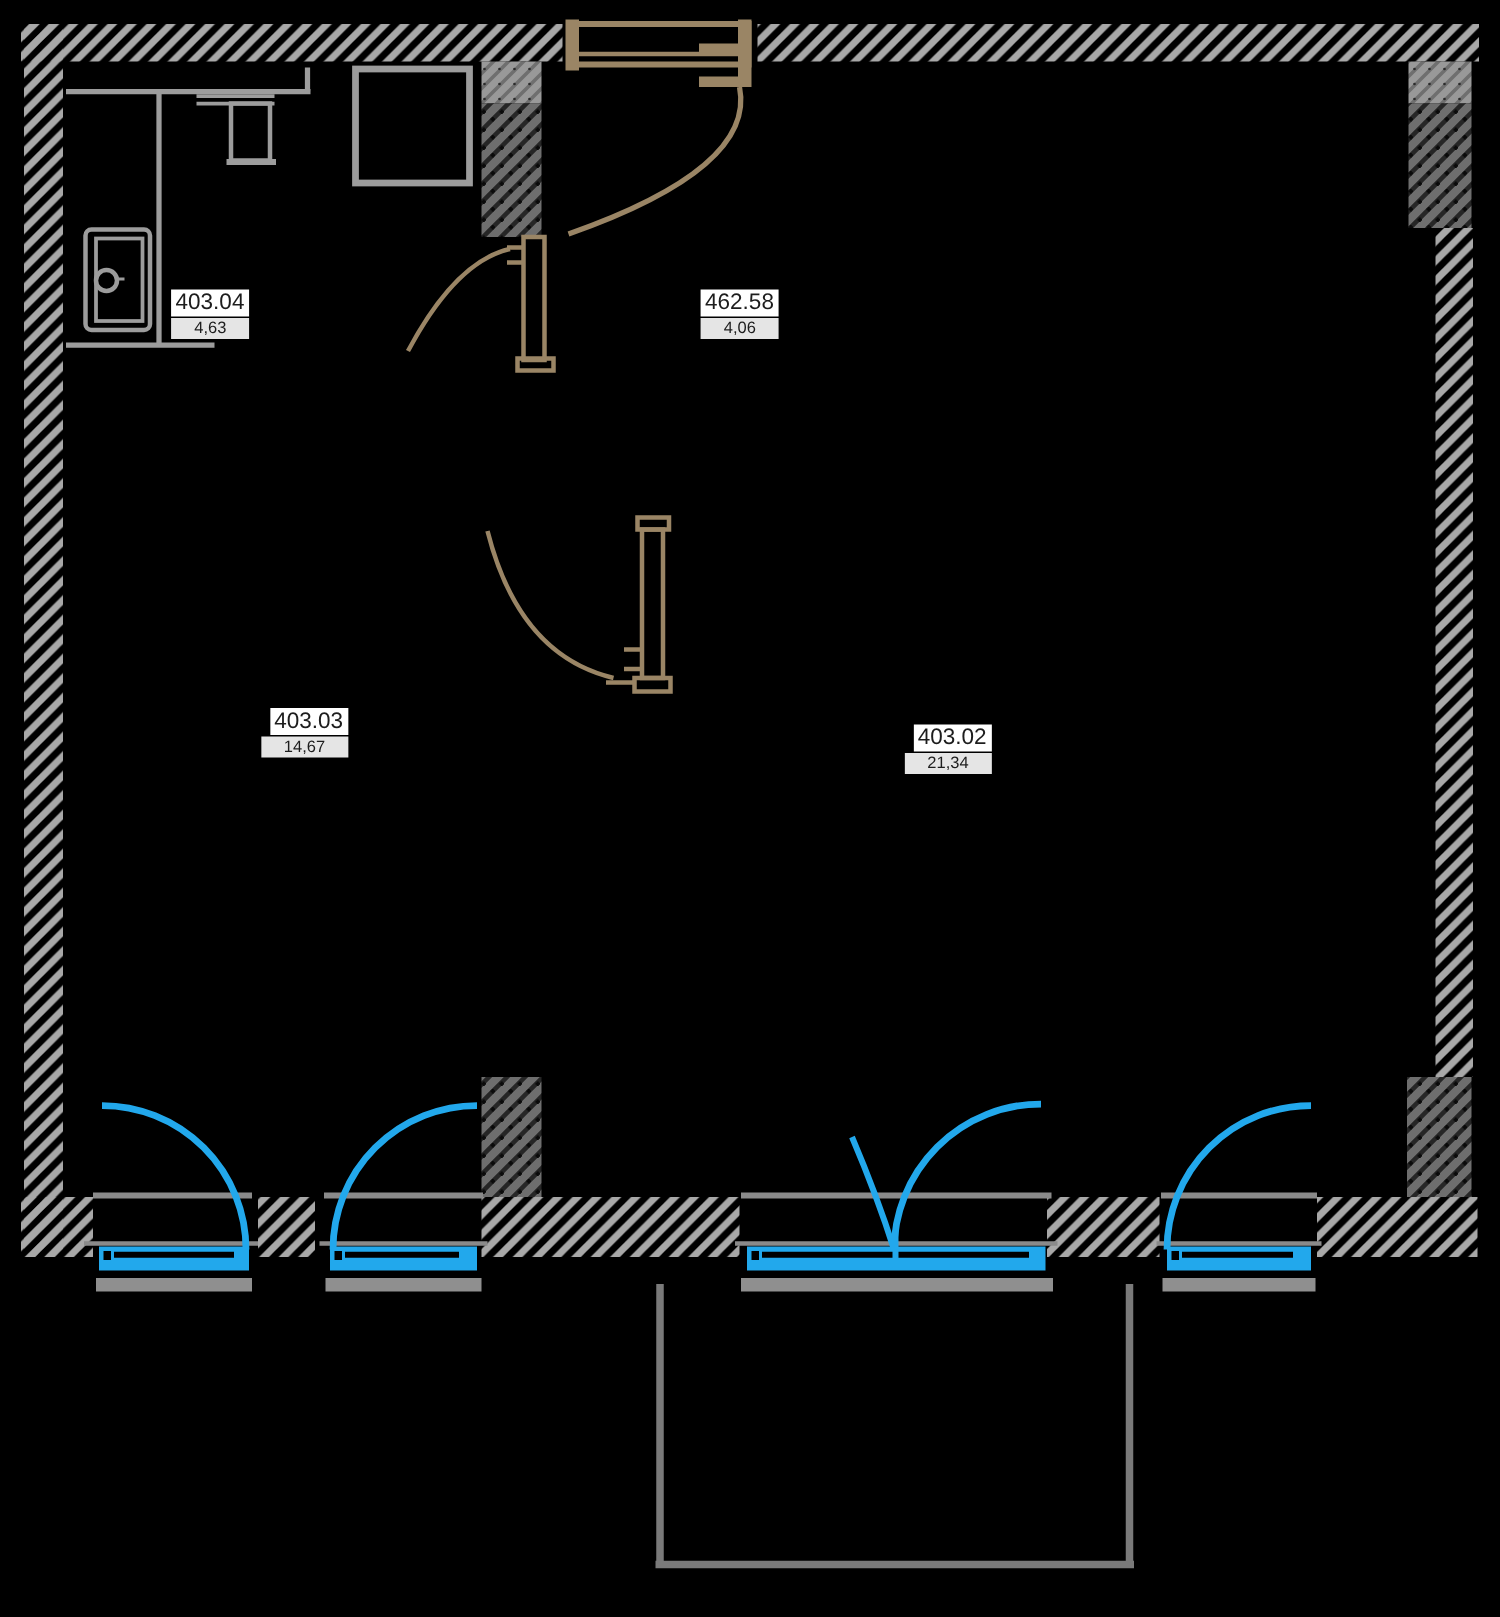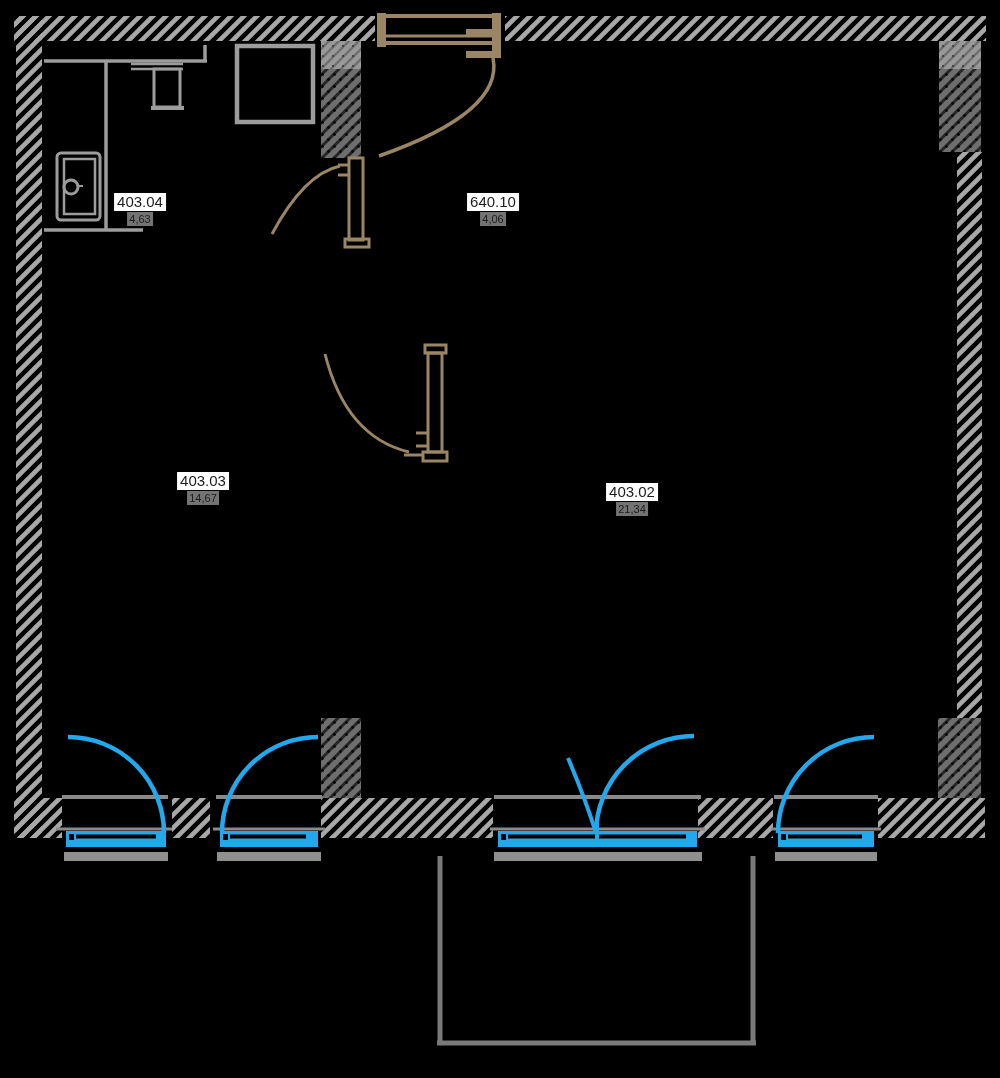--- a/index.html
+++ b/index.html
@@ -1,24 +1,24 @@
 <!DOCTYPE html>
 <html><head>
 <meta charset="utf-8">
 <style>
   html,body{margin:0;padding:0;background:#000;}
   #stage{position:relative;width:1000px;height:1078px;background:#000;overflow:hidden;
          font-family:"Liberation Sans", sans-serif;}
   #plan-svg{position:absolute;left:0;top:0;}
   .room-label{position:absolute;transform:translateX(-50%);display:flex;flex-direction:column;
-              align-items:center;z-index:5;}
+              align-items:flex-end;z-index:5;}
   .room-label .room-id{background:#fff;color:#1d1d1d;font-size:15px;line-height:18px;
               padding:0 3px;white-space:nowrap;}
-  .room-label .room-area{background:#737373;color:#1d1d1d;font-size:11px;line-height:14px;
-              padding:0 2px;margin-top:1px;white-space:nowrap;}
+  .room-label .room-area{background:#e5e5e5;color:#1d1d1d;font-size:11px;line-height:14px;
+              padding:0 15px;margin-top:1px;white-space:nowrap;}
 </style>
 </head>
 <body>
 
 <div id="stage">
   <svg id="plan-svg" width="1000" height="1078" viewBox="0 0 1000 1078" xmlns="http://www.w3.org/2000/svg">
     <defs>
       <pattern id="hatch" patternUnits="userSpaceOnUse" width="13" height="13">
         <path d="M-3.25,3.25 L3.25,-3.25 M-3.25,16.25 L16.25,-3.25 M9.75,16.25 L16.25,9.75" stroke="#a8a8a8" stroke-width="4.6" fill="none"></path>
       </pattern>
@@ -115,21 +115,21 @@
         <line x1="753" y1="856" x2="753" y2="1044" stroke="#7a7a7a" stroke-width="5"></line>
         <line x1="437" y1="1043" x2="756" y2="1043" stroke="#7a7a7a" stroke-width="5"></line>
       </g>
   </svg>
 
   <div class="room-label" style="left: 140px; top: 193px;">
     <span class="room-id">403.04</span>
     <span class="room-area">4,63</span>
   </div>
   <div class="room-label" style="left: 493px; top: 193px;">
-    <span class="room-id">640.10</span>
+    <span class="room-id">462.58</span>
     <span class="room-area">4,06</span>
   </div>
   <div class="room-label" style="left: 203px; top: 472px;">
     <span class="room-id">403.03</span>
     <span class="room-area">14,67</span>
   </div>
   <div class="room-label" style="left: 632px; top: 471px; margin-top: 12px;">
     <span class="room-id">403.02</span>
     <span class="room-area">21,34</span>
   </div>

